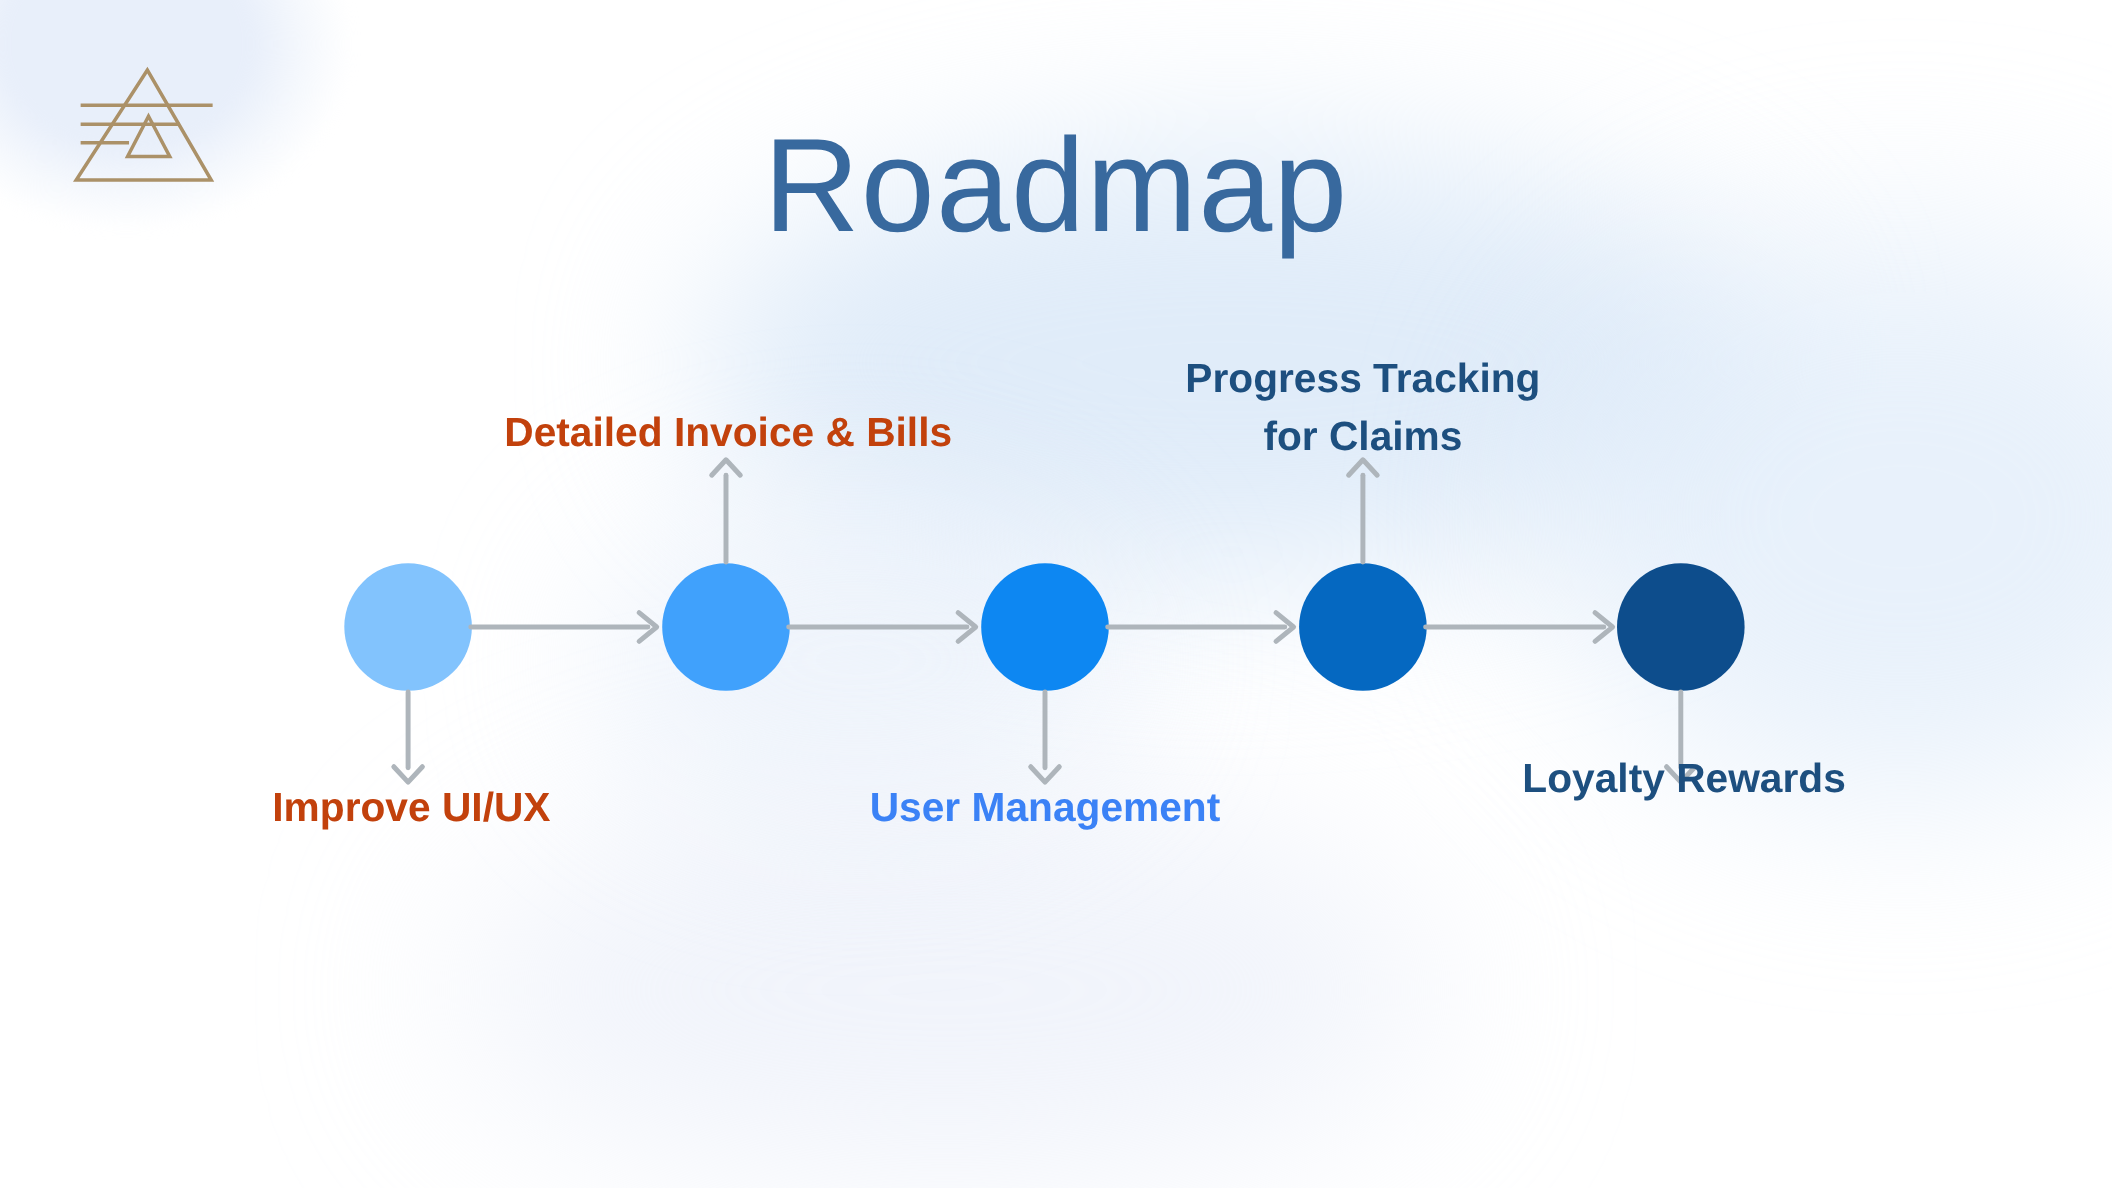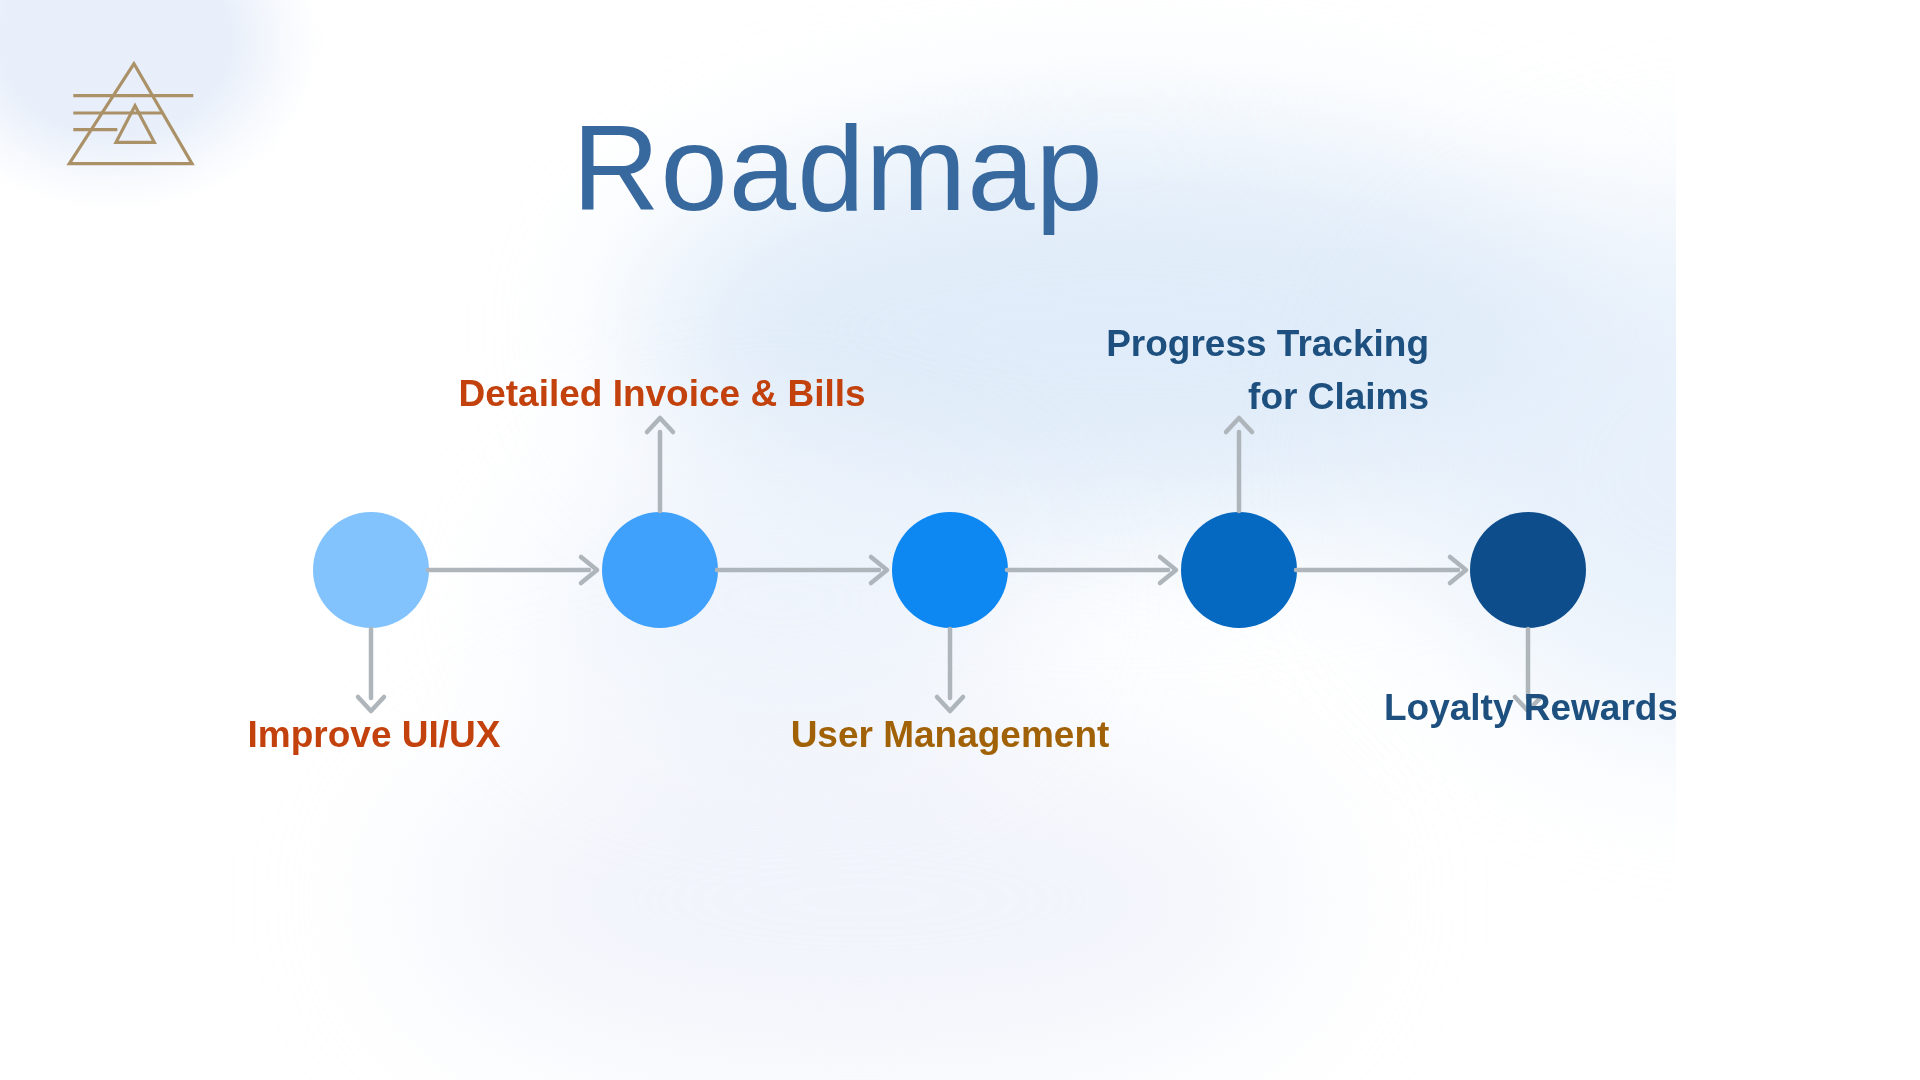--- a/index.html
+++ b/index.html
@@ -1,22 +1,21 @@
 <!DOCTYPE html>
 <html><head>
 <meta charset="utf-8">
 <style>
   html,body{margin:0;padding:0;background:#ffffff;}
   .canvas{
     position:relative;
-    width:1628px;height:1080px;
+    width:1920px;height:1080px;
     overflow:hidden;
     background:#ffffff;
     font-family:"Liberation Sans","DejaVu Sans",sans-serif;
-    padding-left:48px;
   }
   
   .blob{position:absolute;border-radius:50%;pointer-events:none;}
   .blob-corner{
     left:-90px;top:-130px;width:410px;height:340px;
     background:radial-gradient(closest-side,rgba(231,238,250,0.95) 55%,rgba(236,242,251,0.55) 78%,rgba(255,255,255,0) 100%);
     filter:blur(6px);
   }
   .blob-center{left:630px;top:130px;width:980px;height:400px;background:rgba(219,233,248,0.85);filter:blur(75px);}
   .blob-right{left:1410px;top:210px;width:640px;height:520px;background:rgba(222,235,249,0.70);filter:blur(85px);}
@@ -37,21 +36,21 @@
   .c2{left:602px;}
   .c3{left:892px;}
   .c4{left:1181px;}
   .c5{left:1470px;}
 
   .arrows{position:absolute;left:0;top:0;pointer-events:none;}
 
   .label{
     position:absolute;transform:translate(-50%,-50%);
     font-size:37px;font-weight:700;line-height:1.42;
-    white-space:nowrap;text-align:right;
+    white-space:nowrap;text-align:center;
   }
   .lbl-1{left:374px;top:735px;}
   .lbl-2{left:662px;top:394px;}
   .lbl-3{left:950px;top:735px;}
   .lbl-4{left:1239px;top:371px;width:380px;white-space:normal;}
   .lbl-5{left:1531px;top:708px;}
 </style>
 </head>
 <body>
 
@@ -102,17 +101,17 @@
 
       <line x1="660" y1="511" x2="660" y2="432"></line>
       <polyline points="647,432 660,418 673,432"></polyline>
       <line x1="1239" y1="511" x2="1239" y2="432"></line>
       <polyline points="1226,432 1239,418 1252,432"></polyline>
     </g>
   </svg>
 
   <div class="label lbl-1" style="color: #c2410c;">Improve UI/UX</div>
   <div class="label lbl-2" style="color: #c2410c;">Detailed Invoice &amp; Bills</div>
-  <div class="label lbl-3" style="color: #a16207;">User Management</div>
+  <div class="label lbl-3" style="color: #3b82f6;">User Management</div>
   <div class="label lbl-4" style="color: rgb(29, 79, 127);">Progress Tracking for Claims</div>
   <div class="label lbl-5" style="color: rgb(29, 79, 127);">Loyalty Rewards</div>
 
 </div>
 
 </body></html>

